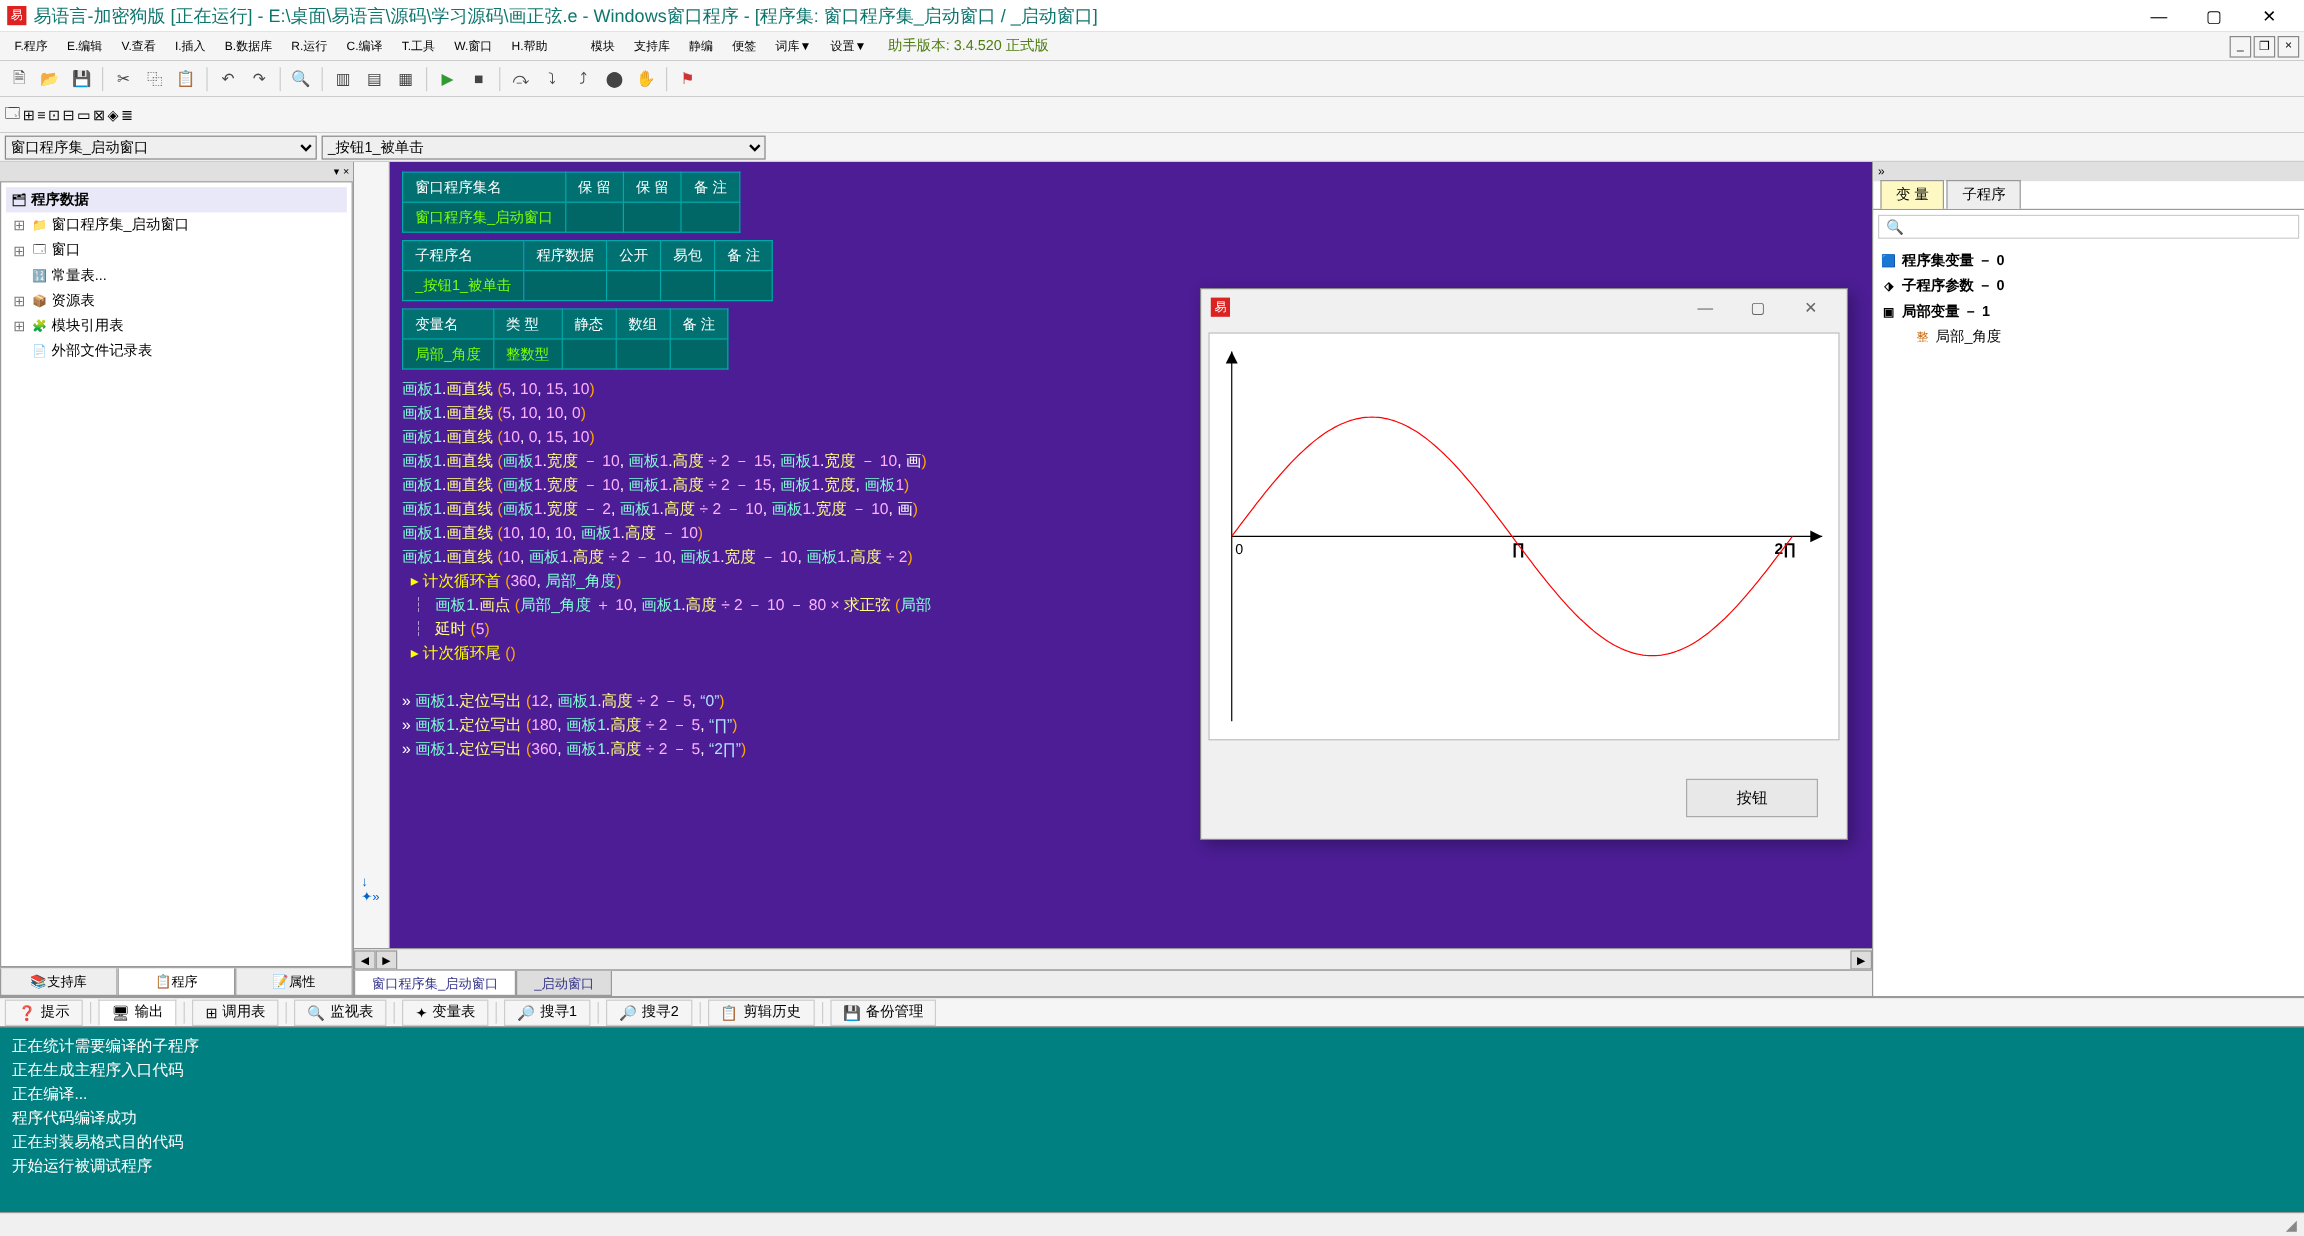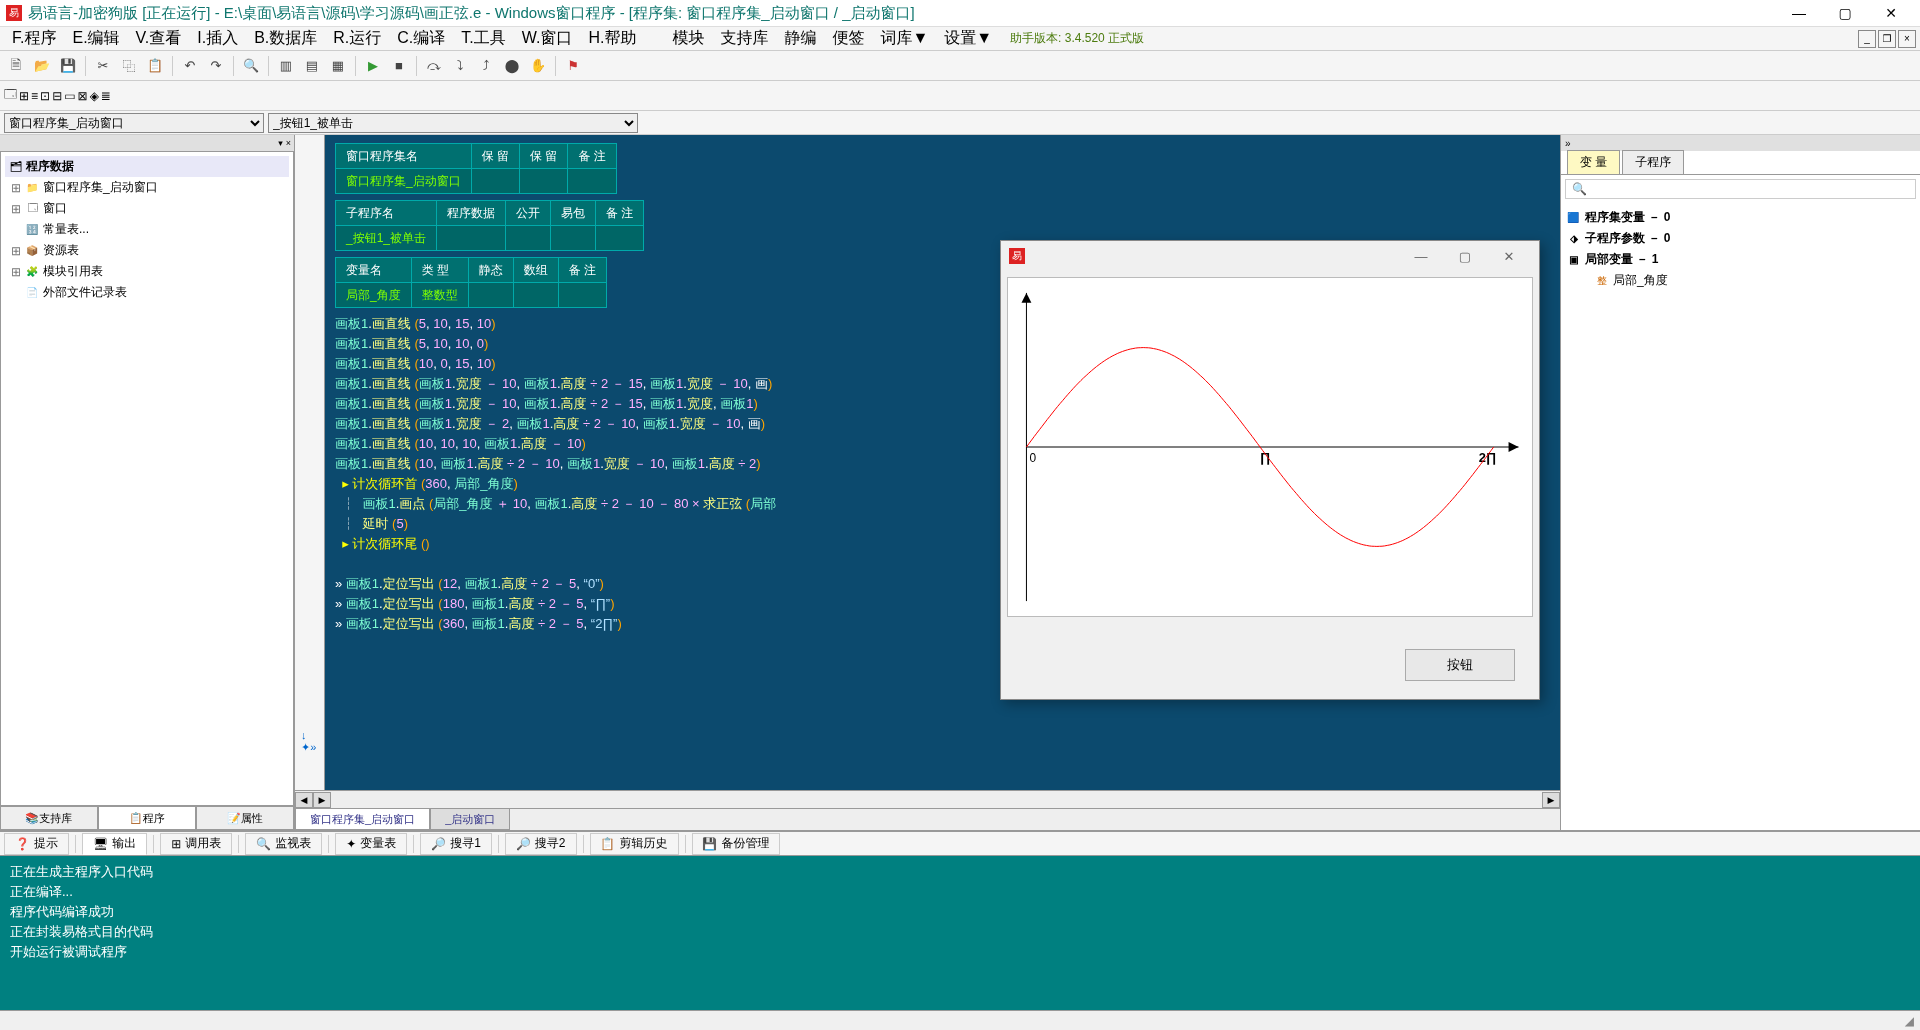--- a/index.html
+++ b/index.html
@@ -2,21 +2,21 @@
 <html><head>
 <meta charset="utf-8">
 <style>
 * { margin: 0; padding: 0; box-sizing: border-box; font-family: "Microsoft YaHei", SimSun, sans-serif; }
 body { width: 1920px; height: 1030px; background: #fff; overflow: hidden; font-size: 12px; }
 .titlebar { height: 27px; background: #fff; display: flex; align-items: center; padding: 0 6px; border-bottom: 1px solid #ddd; }
 .titlebar .icon { width: 16px; height: 16px; background: #d22; margin-right: 6px; display:flex;align-items:center;justify-content:center;color:#fff;font-size:10px;}
 .titlebar .title { flex: 1; font-size: 15px; color: #0f766e; }
 .titlebar .wbtn { width: 46px; height: 27px; display: flex; align-items: center; justify-content: center; font-size: 14px; }
 .menubar { height: 24px; background: #f5f5f5; display: flex; align-items: center; padding: 0 4px; border-bottom: 1px solid #ccc; }
-.menubar .mitem { padding: 0 8px; font-size: 16px; cursor: pointer; }
+.menubar .mitem { padding: 0 8px; font-size: 10px; cursor: pointer; }
 .menubar .gap { flex: 1; }
 .menubar .rtext { font-size: 12px; padding: 0 10px; color:#4d7c0f;}
 .menubar .mdi-btn { width: 18px; height: 18px; margin-left: 2px; border: 1px solid #888; display:flex;align-items:center;justify-content:center;font-size:10px;}
 .toolbar { height: 30px; background: #f5f5f5; border-bottom: 1px solid #ccc; display: flex; align-items: center; padding: 0 4px; gap: 2px; }
 .toolbar .tbtn { width: 24px; height: 24px; display: flex; align-items: center; justify-content: center; border: 1px solid transparent; font-size: 13px; color:#444;}
 .toolbar .sep { width: 1px; height: 20px; background: #ccc; margin: 0 3px; }
 .toolbar2 { height: 30px; background: #f5f5f5; border-bottom: 1px solid #ccc; display: flex; align-items: center; padding: 0 4px; gap: 2px; }
 .selectbar { height: 24px; background: #f5f5f5; border-bottom: 1px solid #ccc; display: flex; align-items: center; padding: 0 4px; gap: 4px; }
 .selectbar select { height: 20px; font-size: 12px; border:1px solid #888;}
 .selectbar .s1 { width: 260px; }
@@ -28,21 +28,21 @@
 .tree .tnode { padding: 2px 0 2px 4px; display:flex; align-items:center; gap:3px;}
 .tree .tnode.root { font-weight:bold; background:#e8e8f8;}
 .tree .ti { width:14px; display:inline-block; text-align:center; color:#777;}
 .tree .tico { width:14px; height:14px; display:inline-flex; align-items:center;justify-content:center; font-size:10px;}
 .left-tabs { height: 24px; display:flex; border-top:1px solid #999;}
 .left-tabs .lt { flex:1; border:1px solid #999; border-top:none; display:flex;align-items:center;justify-content:center; font-size:11px; background:#eee;}
 .left-tabs .lt.active { background:#fff;}
 .editor-wrap { flex: 1; position: relative; display:flex; flex-direction:column; background:#008080;}
 .editor-area { flex:1; position:relative; overflow:hidden;}
 .editor-grip { position:absolute; left:0; top:0; width:30px; bottom:18px; background:#f5f5f5; border-right:1px solid #999;}
-.editor-content { position:absolute; left:30px; right:0; top:0; bottom:18px; overflow:auto; background:#0c4a6e; color:#fff; padding:8px 10px; font-family:Consolas,monospace; font-size:13px; line-height:20px;}
+.editor-content { position:absolute; left:30px; right:0; top:0; bottom:18px; overflow:auto; background:#4c1d95; color:#fff; padding:8px 10px; font-family:Consolas,monospace; font-size:13px; line-height:20px;}
 .ed-table { border-collapse:collapse; margin-bottom:6px;}
 .ed-table td { border:1px solid #0aa; padding:2px 10px; color:#7fffd4; background:#006666; font-size:12px;}
 .ed-table .hd td { background:#007070; color:#fff;}
 .ed-table .val td { color:#7fff00;}
 .codeline { white-space:pre; }
 .c-obj { color:#7fffd4; }
 .c-dot { color:#fff; }
 .c-method { color:#ffff80; }
 .c-paren { color:#ffa500; }
 .c-num { color:#ffb0ff; }
@@ -379,20 +379,21 @@
         <span>📋</span>
         <span>剪辑历史</span>
       </div>
     <div class="bsep"></div>
     <div class="bt">
         <span>💾</span>
         <span>备份管理</span>
       </div>
   </div>
   <div class="boutput">
+    <div>正在统计需要编译的子程序</div>
     <div>正在生成主程序入口代码</div>
     <div>正在编译...</div>
     <div>程序代码编译成功</div>
     <div>正在封装易格式目的代码</div>
     <div>开始运行被调试程序</div>
   </div>
 </div>
 
 <div class="statusbar">
     <span class="grab">◢</span>

